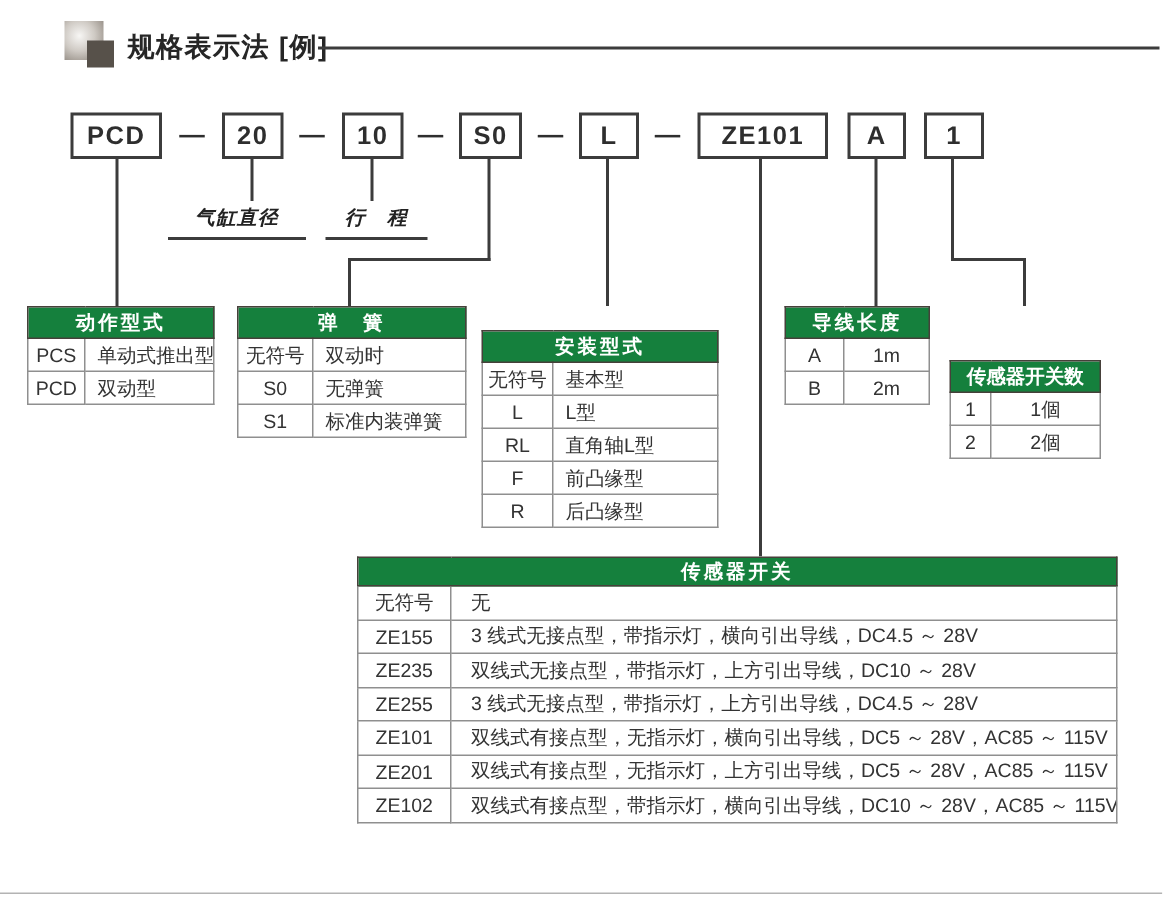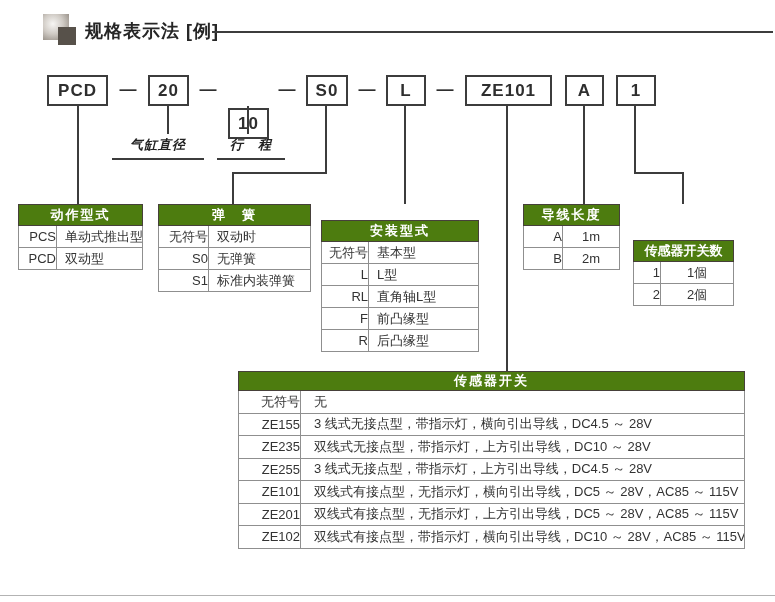--- a/index.html
+++ b/index.html
@@ -27,45 +27,45 @@
   .vline { position:absolute; width:2px; background:#3c3c3c; }
   .hline { position:absolute; height:2px; background:#3c3c3c; }
 
   
   .ulabel { position:absolute; text-align:center; font-size:13px; font-weight:bold; color:#222;
     padding-bottom:4px; border-bottom:2px solid #3c3c3c; letter-spacing:1px; white-space:nowrap;font-style:italic; }
 
   
   .spec-table { position:absolute; border-collapse:collapse; table-layout:fixed; background:#fff;
     font-size:13px; color:#333; }
-  .spec-table th { background:#4d7c0f; border:1px solid #46403a; color:#fff; font-weight:bold;
+  .spec-table th { background:#15803d; border:1px solid #46403a; color:#fff; font-weight:bold;
     font-size:13px; height:20px; letter-spacing:2px; padding:0; }
   .spec-table td { border:1px solid #8f8f8f; height:21px; padding:0; overflow:hidden; white-space:nowrap; }
-  .spec-table td.code { text-align:right; }
+  .spec-table td.code { text-align:center; }
   .spec-table td.desc { text-align:left; padding-left:8px; }
   .spec-table.centered td.desc { text-align:center; padding-left:0; }
   .spec-table.big th { height:17px; }
   .spec-table.big td { height:21.5px; }
   .spec-table.big td.desc { padding-left:13px; }
 </style>
 </head>
 <body>
 
 <div class="page">
 
   <div class="marker-back"></div>
   <div class="marker-front"></div>
   <div class="page-title">规格表示法 [例]</div>
   <div class="title-rule"></div>
 
   <div class="code-box" style="left:47px;width:61px;">PCD</div>
   <div class="code-dash" style="left:118px;">—</div>
   <div class="code-box" style="left:148px;width:41px;">20</div>
   <div class="code-dash" style="left:198px;">—</div>
-  <div class="code-box" style="left:228px;width:41px;margin-top:33px;">10</div>
+  <div class="code-box" style="left:228px;width:41px;">10</div>
   <div class="code-dash" style="left:277px;">—</div>
   <div class="code-box" style="left:306px;width:42px;">S0</div>
   <div class="code-dash" style="left:357px;">—</div>
   <div class="code-box" style="left:386px;width:40px;">L</div>
   <div class="code-dash" style="left:435px;">—</div>
   <div class="code-box" style="left:465px;width:87px;">ZE101</div>
   <div class="code-box" style="left:565px;width:39px;">A</div>
   <div class="code-box" style="left:616px;width:40px;">1</div>
 
   <div class="vline" style="left:77px;top:106px;height:98px;"></div>

